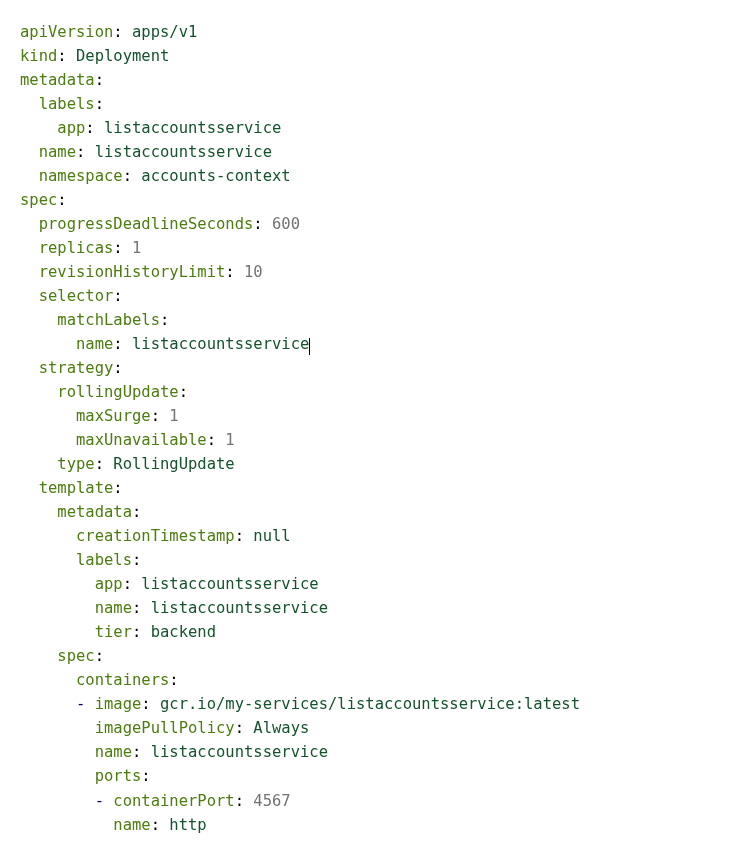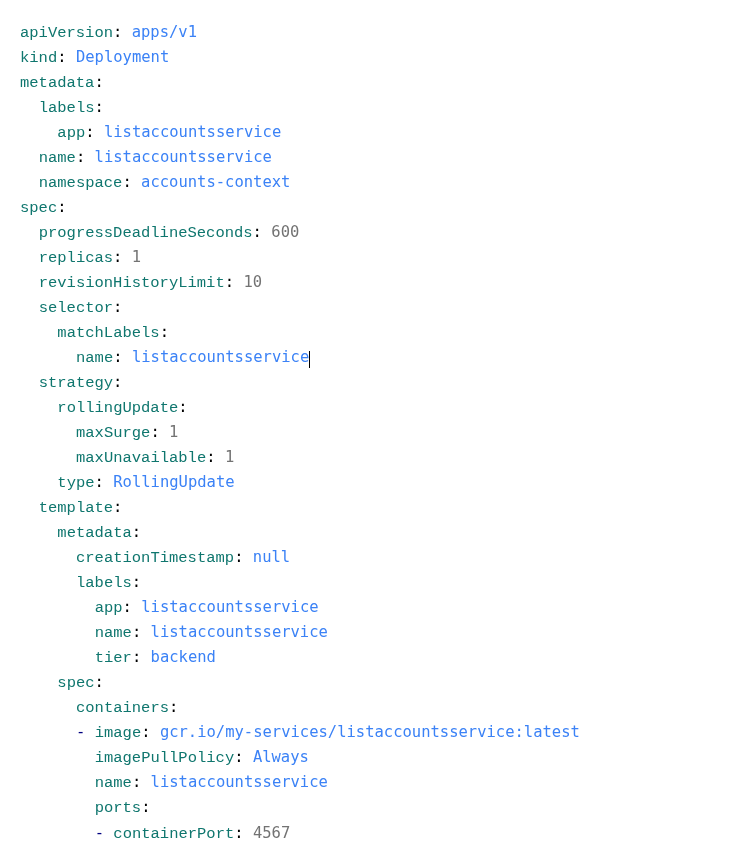--- a/index.html
+++ b/index.html
@@ -13,25 +13,24 @@
       line-height: 1.55;
       background: #ffffff;
       padding: 20px 8px 20px 20px;
       color: #000000;
       width: 731px;
     }
     .line {
       white-space: pre;
     }
     .key {
-      color: #0f766e;
-      font-family: Liberation Mono, monospace;
+      color: #4d7c0f;
     }
     .val-str {
-      color: #3b82f6;
+      color: #14532d;
     }
     .val-num {
       color: #737373;
     }
     .colon {
       color: #000000;
     }
     .dash {
       color: #000080;
     }

